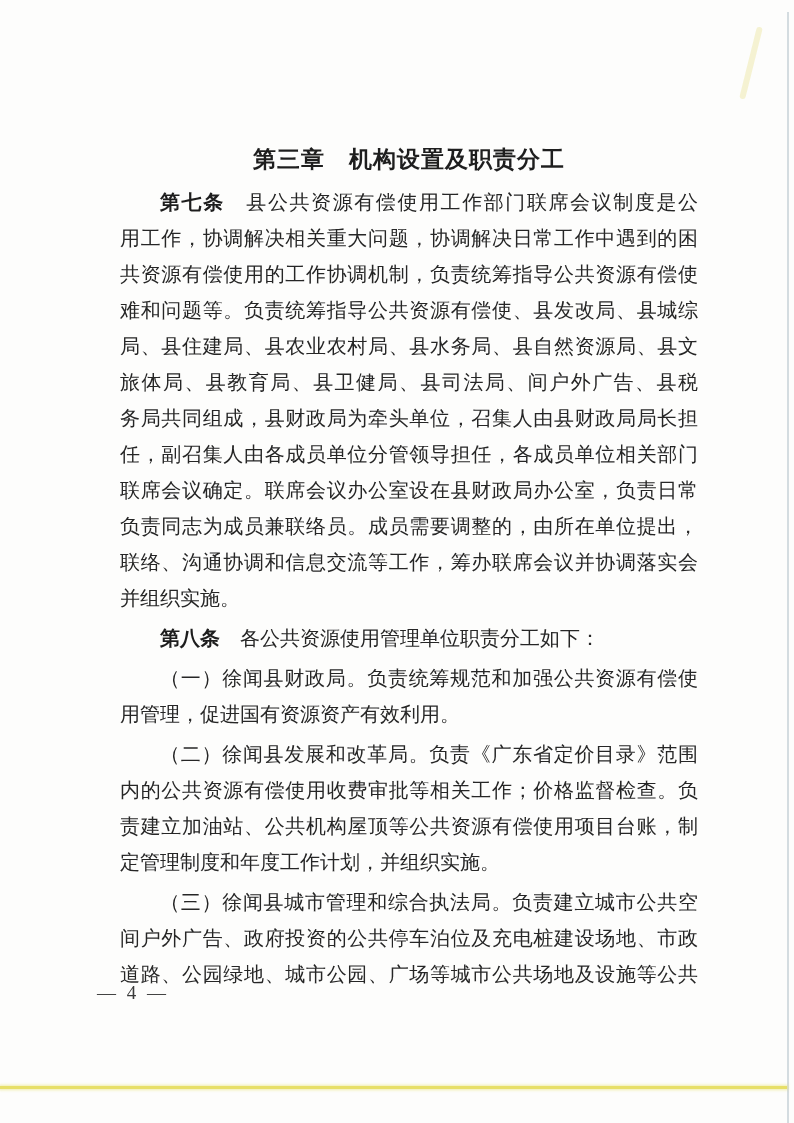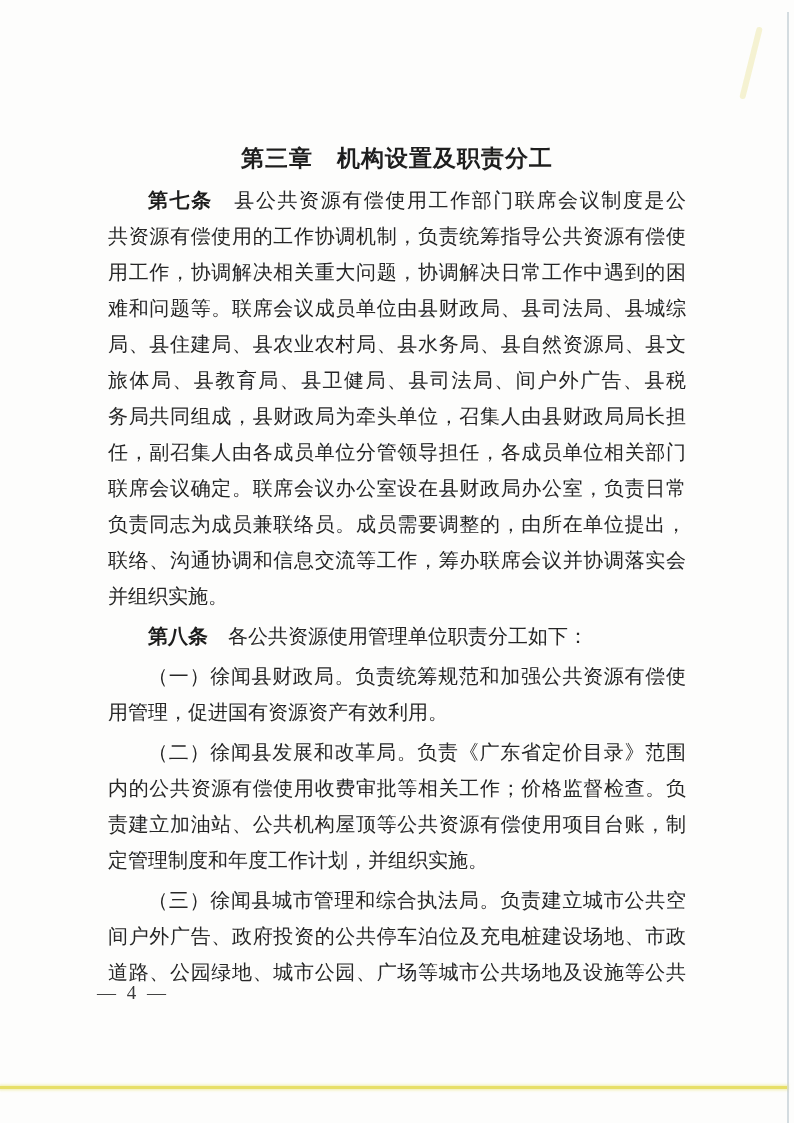--- a/index.html
+++ b/index.html
@@ -9,24 +9,23 @@
     background:#ffffff;
   }
   .page{
     position:relative;
     width:794px;height:1123px;
     background:#fdfdfc;
     overflow:hidden;
   }
   .content{
     position:absolute;
-    left:104px;top:140px;
+    left:116px;top:140px;
     width:586px;
     color:#262626;
-    font-family:Liberation Mono, monospace;
   }
   .doc-title{
     height:40px;line-height:40px;
     text-align:center;
     font-size:23px;
     font-weight:700;
     letter-spacing:1px;
     color:#1e1e1e;
     margin:0;
   }
@@ -78,23 +77,23 @@
 
   <div class="corner-streak" style="background: rgb(239, 233, 174);"></div>
   <div class="edge-right" style="background: rgb(204, 214, 219);"></div>
   <div class="edge-bottom" style="background: rgb(231, 223, 104);"></div>
 
   <div class="content">
     <h1 class="doc-title">第三章　机构设置及职责分工</h1>
     <div id="doc-body">
         <div class="para">
           <div class="line first"><span class="bold">第七条</span>　县公共资源有偿使用工作部门联席会议制度是公</div>
+          <div class="line">用工作，协调解决相关重大问题，协调解决日常工作中遇到的困</div>
           <div class="line">共资源有偿使用的工作协调机制，负责统筹指导公共资源有偿使</div>
-          <div class="line">用工作，协调解决相关重大问题，协调解决日常工作中遇到的困</div>
-          <div class="line">难和问题等。联席会议成员单位由县财政局、县司法局、县城综</div>
+          <div class="line">难和问题等。负责统筹指导公共资源有偿使、县发改局、县城综</div>
           <div class="line">局、县住建局、县农业农村局、县水务局、县自然资源局、县文</div>
           <div class="line">旅体局、县教育局、县卫健局、县司法局、间户外广告、县税</div>
           <div class="line">务局共同组成，县财政局为牵头单位，召集人由县财政局局长担</div>
           <div class="line">任，副召集人由各成员单位分管领导担任，各成员单位相关部门</div>
           <div class="line">联席会议确定。联席会议办公室设在县财政局办公室，负责日常</div>
           <div class="line">负责同志为成员兼联络员。成员需要调整的，由所在单位提出，</div>
           <div class="line">联络、沟通协调和信息交流等工作，筹办联席会议并协调落实会</div>
           <div class="line lastline">并组织实施。</div>
         </div>
         <div class="para">

